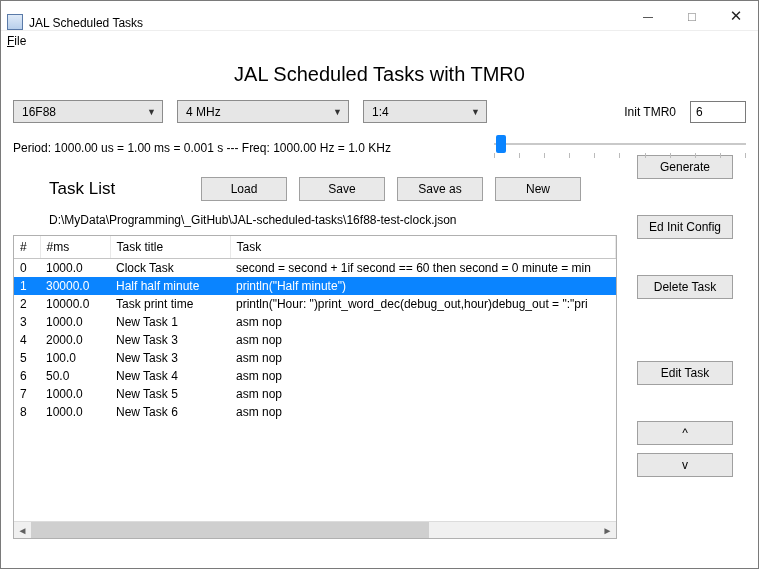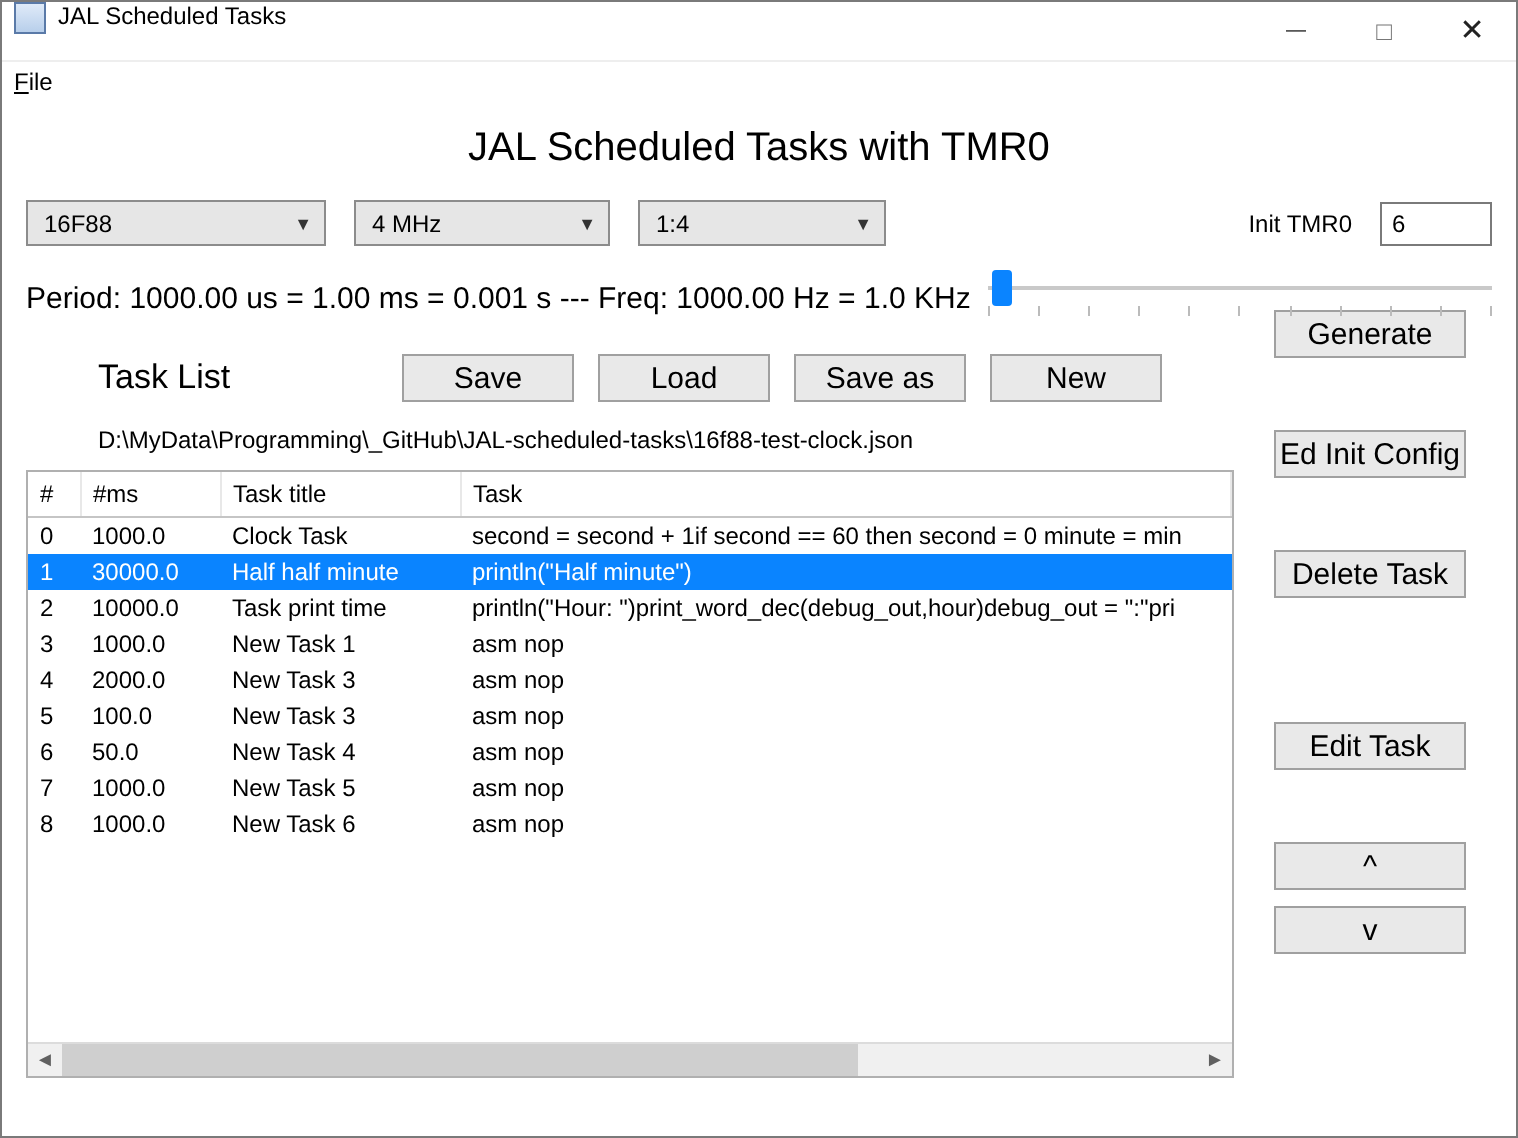--- a/index.html
+++ b/index.html
@@ -11,21 +11,21 @@
     color: #000;
     width: 759px;
     height: 569px;
     border: 1px solid #7a7a7a;
     overflow: hidden;
   }
   
   .titlebar {
     height: 30px;
     display: flex;
-    align-items: flex-start;
+    align-items: flex-end;
     padding: 0 0 0 6px;
     border-bottom: 1px solid #eee;
     background: #fff;
   }
   .app-icon {
     width: 16px; height: 16px;
     border: 1px solid #5a7aa8;
     background: linear-gradient(#dfeaf8, #b8cfeb);
     margin-right: 6px;
   }
@@ -79,21 +79,21 @@
     border: 1px solid #7a7a7a;
     padding: 0 5px;
     font-size: 12px;
     font-family: inherit;
   }
   .row2 {
     display: flex;
     margin-top: 12px;
     align-items: flex-start;
   }
-  .period { font-size: 15px; flex: 1; padding-top: 6px; }
+  .period { font-size: 12px; flex: 1; padding-top: 6px; }
   .slider-wrap {
     width: 252px;
     position: relative;
     height: 28px;
   }
   .slider-track {
     position: absolute; left: 0; right: 0; top: 8px;
     height: 2px; background: #c9c9c9;
   }
   .slider-thumb {
@@ -116,21 +116,21 @@
   .tl-title { font-size: 17px; margin-left: 36px; width: 152px; }
   .tl-row .btn {
     margin-right: 12px;
   }
   .btn {
     height: 24px;
     min-width: 86px;
     background: #e9e9e9;
     border: 1px solid #a0a0a0;
     display: flex; align-items: center; justify-content: center;
-    font-size: 15px;
+    font-size: 12px;
     font-family: inherit;
     padding: 0 0;
     cursor: default;
   }
   .filepath { margin: 12px 0 8px 36px; font-size: 12px; }
   
   .main-grid {
     display: flex;
     gap: 20px;
   }
@@ -217,21 +217,21 @@
 </div>
 
 <div class="content">
   <div class="heading">JAL Scheduled Tasks with TMR0</div>
 
   <div class="row1">
     <div class="combo" style="width:150px">
       <span>16F88</span>
       <span class="caret">▼</span>
     </div>
-    <div class="combo" style="width:128px">
+    <div class="combo" style="width:172px">
       <span>4 MHz</span>
       <span class="caret">▼</span>
     </div>
     <div class="combo" style="width:124px">
       <span>1:4</span>
       <span class="caret">▼</span>
     </div>
     <span class="tmr-label">Init TMR0</span>
     <input class="tmr-input" value="6" style="">
   </div>
@@ -252,22 +252,22 @@
           <span></span>
           <span></span>
           <span></span>
           <span></span>
       </div>
     </div>
   </div>
 
   <div class="tl-row">
     <div class="tl-title">Task List</div>
+    <div class="btn">Load</div>
     <div class="btn">Save</div>
-    <div class="btn">Load</div>
     <div class="btn">Save as</div>
     <div class="btn">New</div>
   </div>
 
   <div class="filepath">D:\MyData\Programming\_GitHub\JAL-scheduled-tasks\16f88-test-clock.json</div>
 
   <div class="main-grid">
     <div class="table-wrap">
       <table>
         <colgroup>

